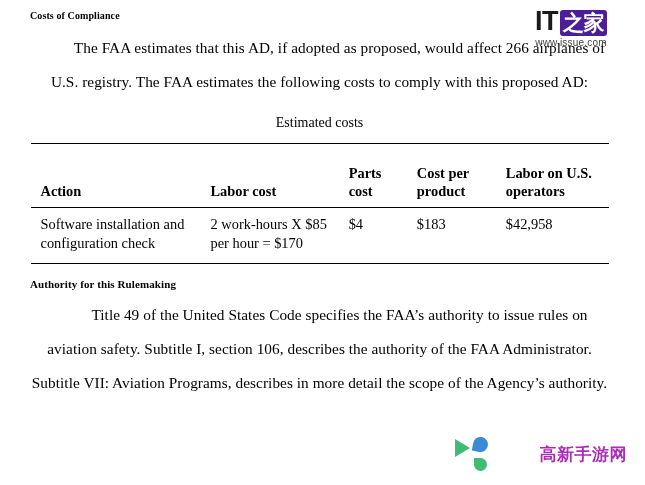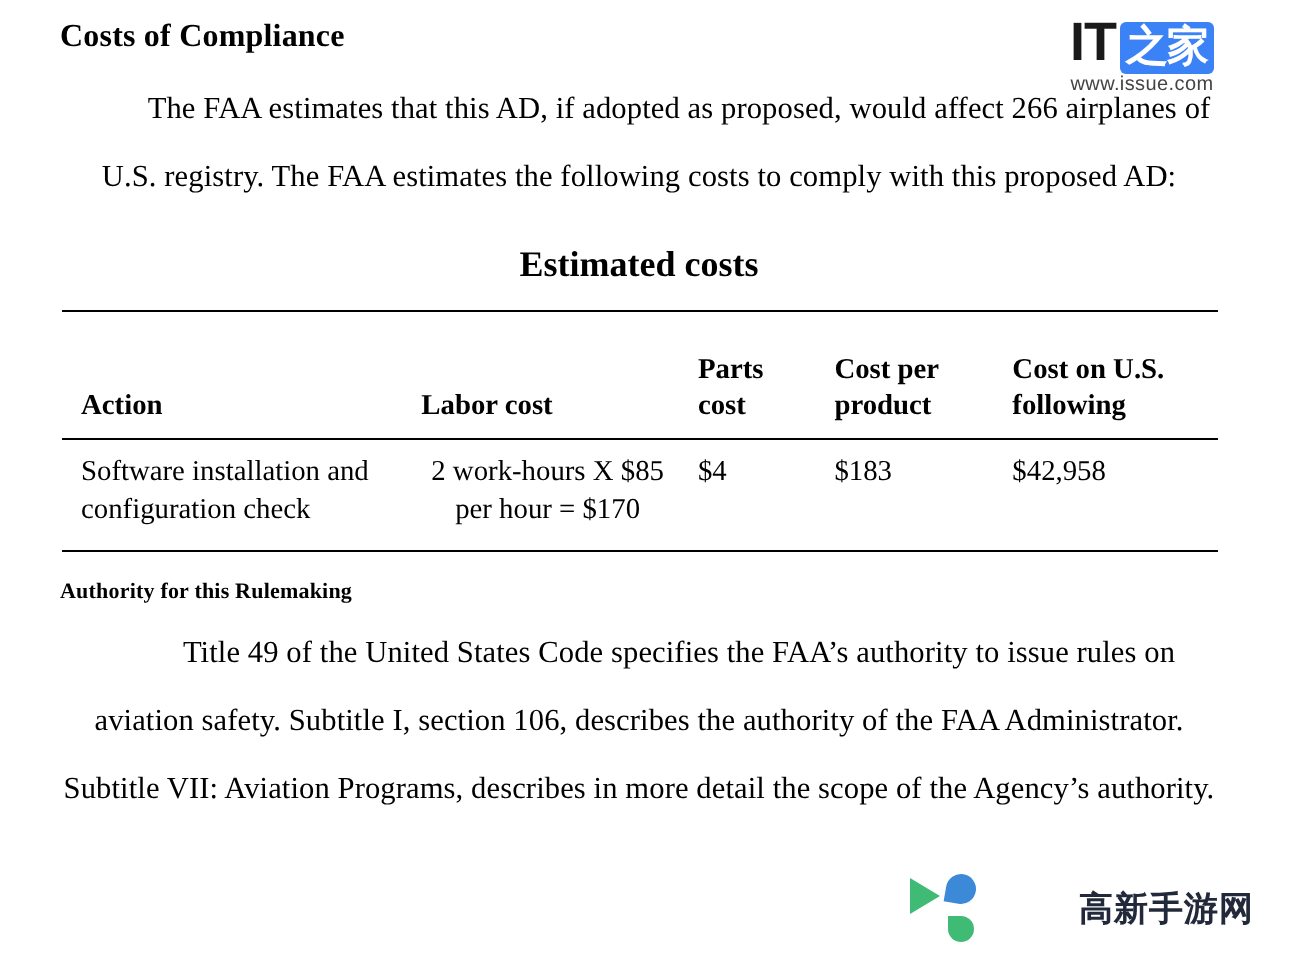--- a/index.html
+++ b/index.html
@@ -18,21 +18,21 @@
   .page {
     position: relative;
     width: 645px;
     height: 485px;
     box-sizing: border-box;
     padding: 10px 36px 0 30px;
   }
   .heading {
     font-family: "Liberation Serif", serif;
     font-weight: bold;
-    font-size: 16px;
+    font-size: 10px;
     margin: 0 0 10px 0;
     letter-spacing: 0.1px;
   }
   .heading2 {
     font-family: "Liberation Serif", serif;
     font-weight: bold;
     font-size: 11px;
     margin: 14px 0 8px 0;
     letter-spacing: 0.1px;
   }
@@ -42,22 +42,22 @@
     text-align: center;
     margin: 0;
     letter-spacing: 0.05px;
   }
   .indent {
     display: inline-block;
     width: 40px;
   }
   .table-title {
     text-align: center;
-    font-weight: bold;
-    font-size: 18px;
+    font-weight: normal;
+    font-size: 14px;
     margin: 16px 0 12px 0;
   }
   table.costs {
     width: 578px;
     border-collapse: collapse;
     margin: 0 auto;
     font-size: 14.4px;
   }
   table.costs thead th {
     text-align: left;
@@ -72,21 +72,21 @@
   }
   table.costs tbody tr {
     border-bottom: 1.6px solid #000;
   }
   table.costs tbody td {
     vertical-align: top;
     padding: 7px 6px 10px 6px;
     line-height: 1.32;
   }
   .col-action { width: 178px; padding-left: 10px !important; }
-  .col-labor  { width: 148px; text-align: center; }
+  .col-labor  { width: 148px; }
   .col-parts  { width: 62px; }
   .col-costper{ width: 84px; }
   .col-ops    { width: 106px; }
 
   
   .wm-ithome {
     position: absolute;
     top: 8px;
     right: 18px;
     width: 112px;
@@ -97,21 +97,21 @@
     font-family: "Liberation Sans", sans-serif;
     font-weight: bold;
     font-size: 27px;
     line-height: 1;
     letter-spacing: -0.5px;
     color: #1a1a1a;
     white-space: nowrap;
   }
   .wm-ithome .wm-logo .cn {
     color: #ffffff;
-    background: #3b82f6;
+    background: #4c1d95;
     padding: 1px 3px 2px 3px;
     border-radius: 3px;
     font-size: 21px;
     margin-left: 2px;
   }
   .wm-ithome .wm-url {
     font-family: "Liberation Sans", sans-serif;
     font-size: 10px;
     color: #444;
     margin-top: 2px;
@@ -152,21 +152,21 @@
     position: absolute;
     right: 2px; bottom: 0px;
     width: 13px; height: 13px;
     background: #2fb66b;
     border-radius: 0 50% 50% 50%;
   }
   .wm-game .wm-text {
     font-family: Liberation Serif, serif;
     font-weight: bold;
     font-size: 17px;
-    color: #0f172a;
+    color: #a21caf;
     letter-spacing: 0.5px;
     white-space: nowrap;
     margin-left: 45px;
   }
 </style>
 </head>
 <body>
 
 <div class="page">
 
@@ -181,21 +181,21 @@
 
   <div class="table-title">Estimated costs</div>
 
   <table class="costs">
     <thead>
       <tr>
         <th class="col-action">Action</th>
         <th class="col-labor">Labor cost</th>
         <th class="col-parts">Parts cost</th>
         <th class="col-costper">Cost per product</th>
-        <th class="col-ops">Cost on U.S. following</th>
+        <th class="col-ops">Labor on U.S. operators</th>
       </tr>
     </thead>
     <tbody>
       <tr>
         <td class="col-action">Software installation and configuration check</td>
         <td class="col-labor">2 work-hours X $85 per hour = $170</td>
         <td class="col-parts">$4</td>
         <td class="col-costper">$183</td>
         <td class="col-ops">$42,958</td>
       </tr>

